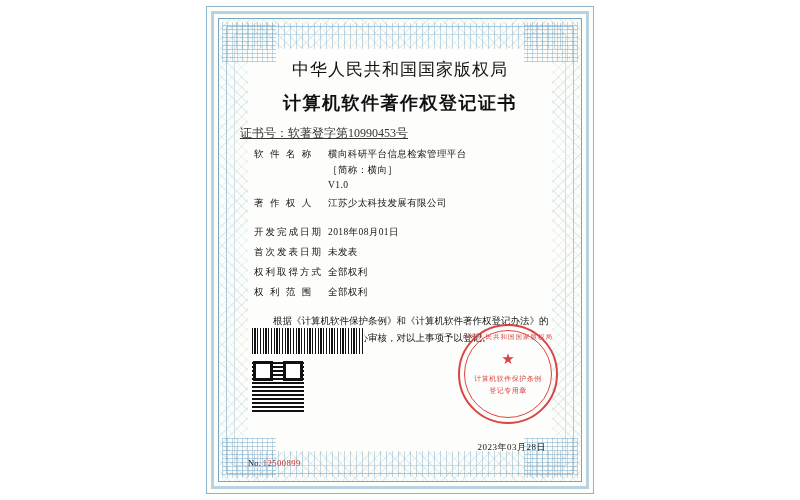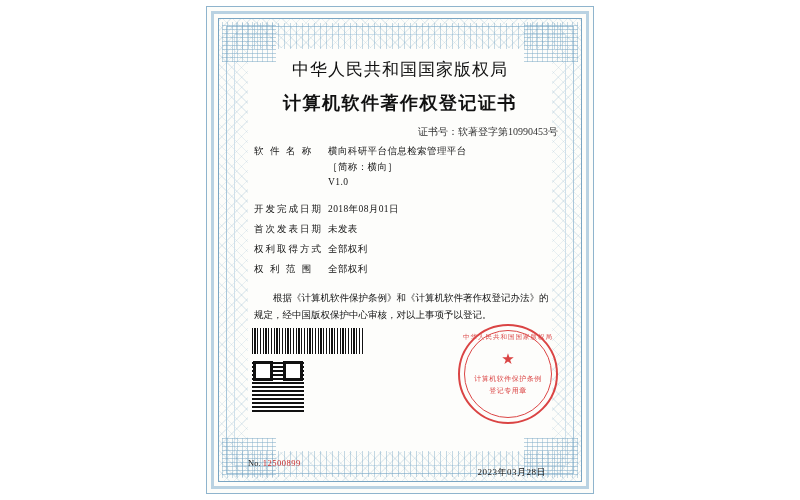--- a/index.html
+++ b/index.html
@@ -105,26 +105,27 @@
     text-align: center;
     font-size: 18px;
     letter-spacing: 1.5px;
     color: #111111;
     margin-top: 10px;
     font-weight: bold;
     font-family: Liberation Serif, serif;
   }
 
   .cert-no {
-    text-align: right;
-    font-size: 10px;
+    text-align: left;
+    font-size: 12px;
     color: #333;
     margin-top: 10px;
     padding-right: 2px;
     letter-spacing: 0;
+    text-decoration: underline;
   }
 
   .fields {
     margin-top: 6px;
     padding-left: 14px;
   }
   .field-row {
     display: flex;
     align-items: flex-start;
     margin-bottom: 7px;
@@ -250,21 +251,21 @@
     font-size: 8.5px;
     color: #222;
   }
   .footer-no .red {
     color: #c92a2a;
     letter-spacing: .5px;
   }
   .footer-date {
     position: absolute;
     right: 48px;
-    bottom: 15px;
+    bottom: 40px;
     font-size: 9px;
     color: #141414;
     letter-spacing: .5px;
   }
 </style>
 </head>
 <body>
 
 <div id="cert-root">
 
@@ -298,20 +299,24 @@
 
         <div class="field-row">
           <div class="field-label">软 件 名 称</div>
           <div class="field-value">
             <span>横向科研平台信息检索管理平台</span>
             <span class="line2">［简称：横向］</span>
             <span class="line3">V1.0</span>
           </div>
         </div>
 
+        <div class="field-row">
+          <div class="field-label">著 作 权 人</div>
+          <div class="field-value">江苏少太科技发展有限公司</div>
+        </div>
 
         <div class="gap-row"></div>
 
         <div class="field-row">
           <div class="field-label">开发完成日期</div>
           <div class="field-value">2018年08月01日</div>
         </div>
 
         <div class="field-row">
           <div class="field-label">首次发表日期</div>

